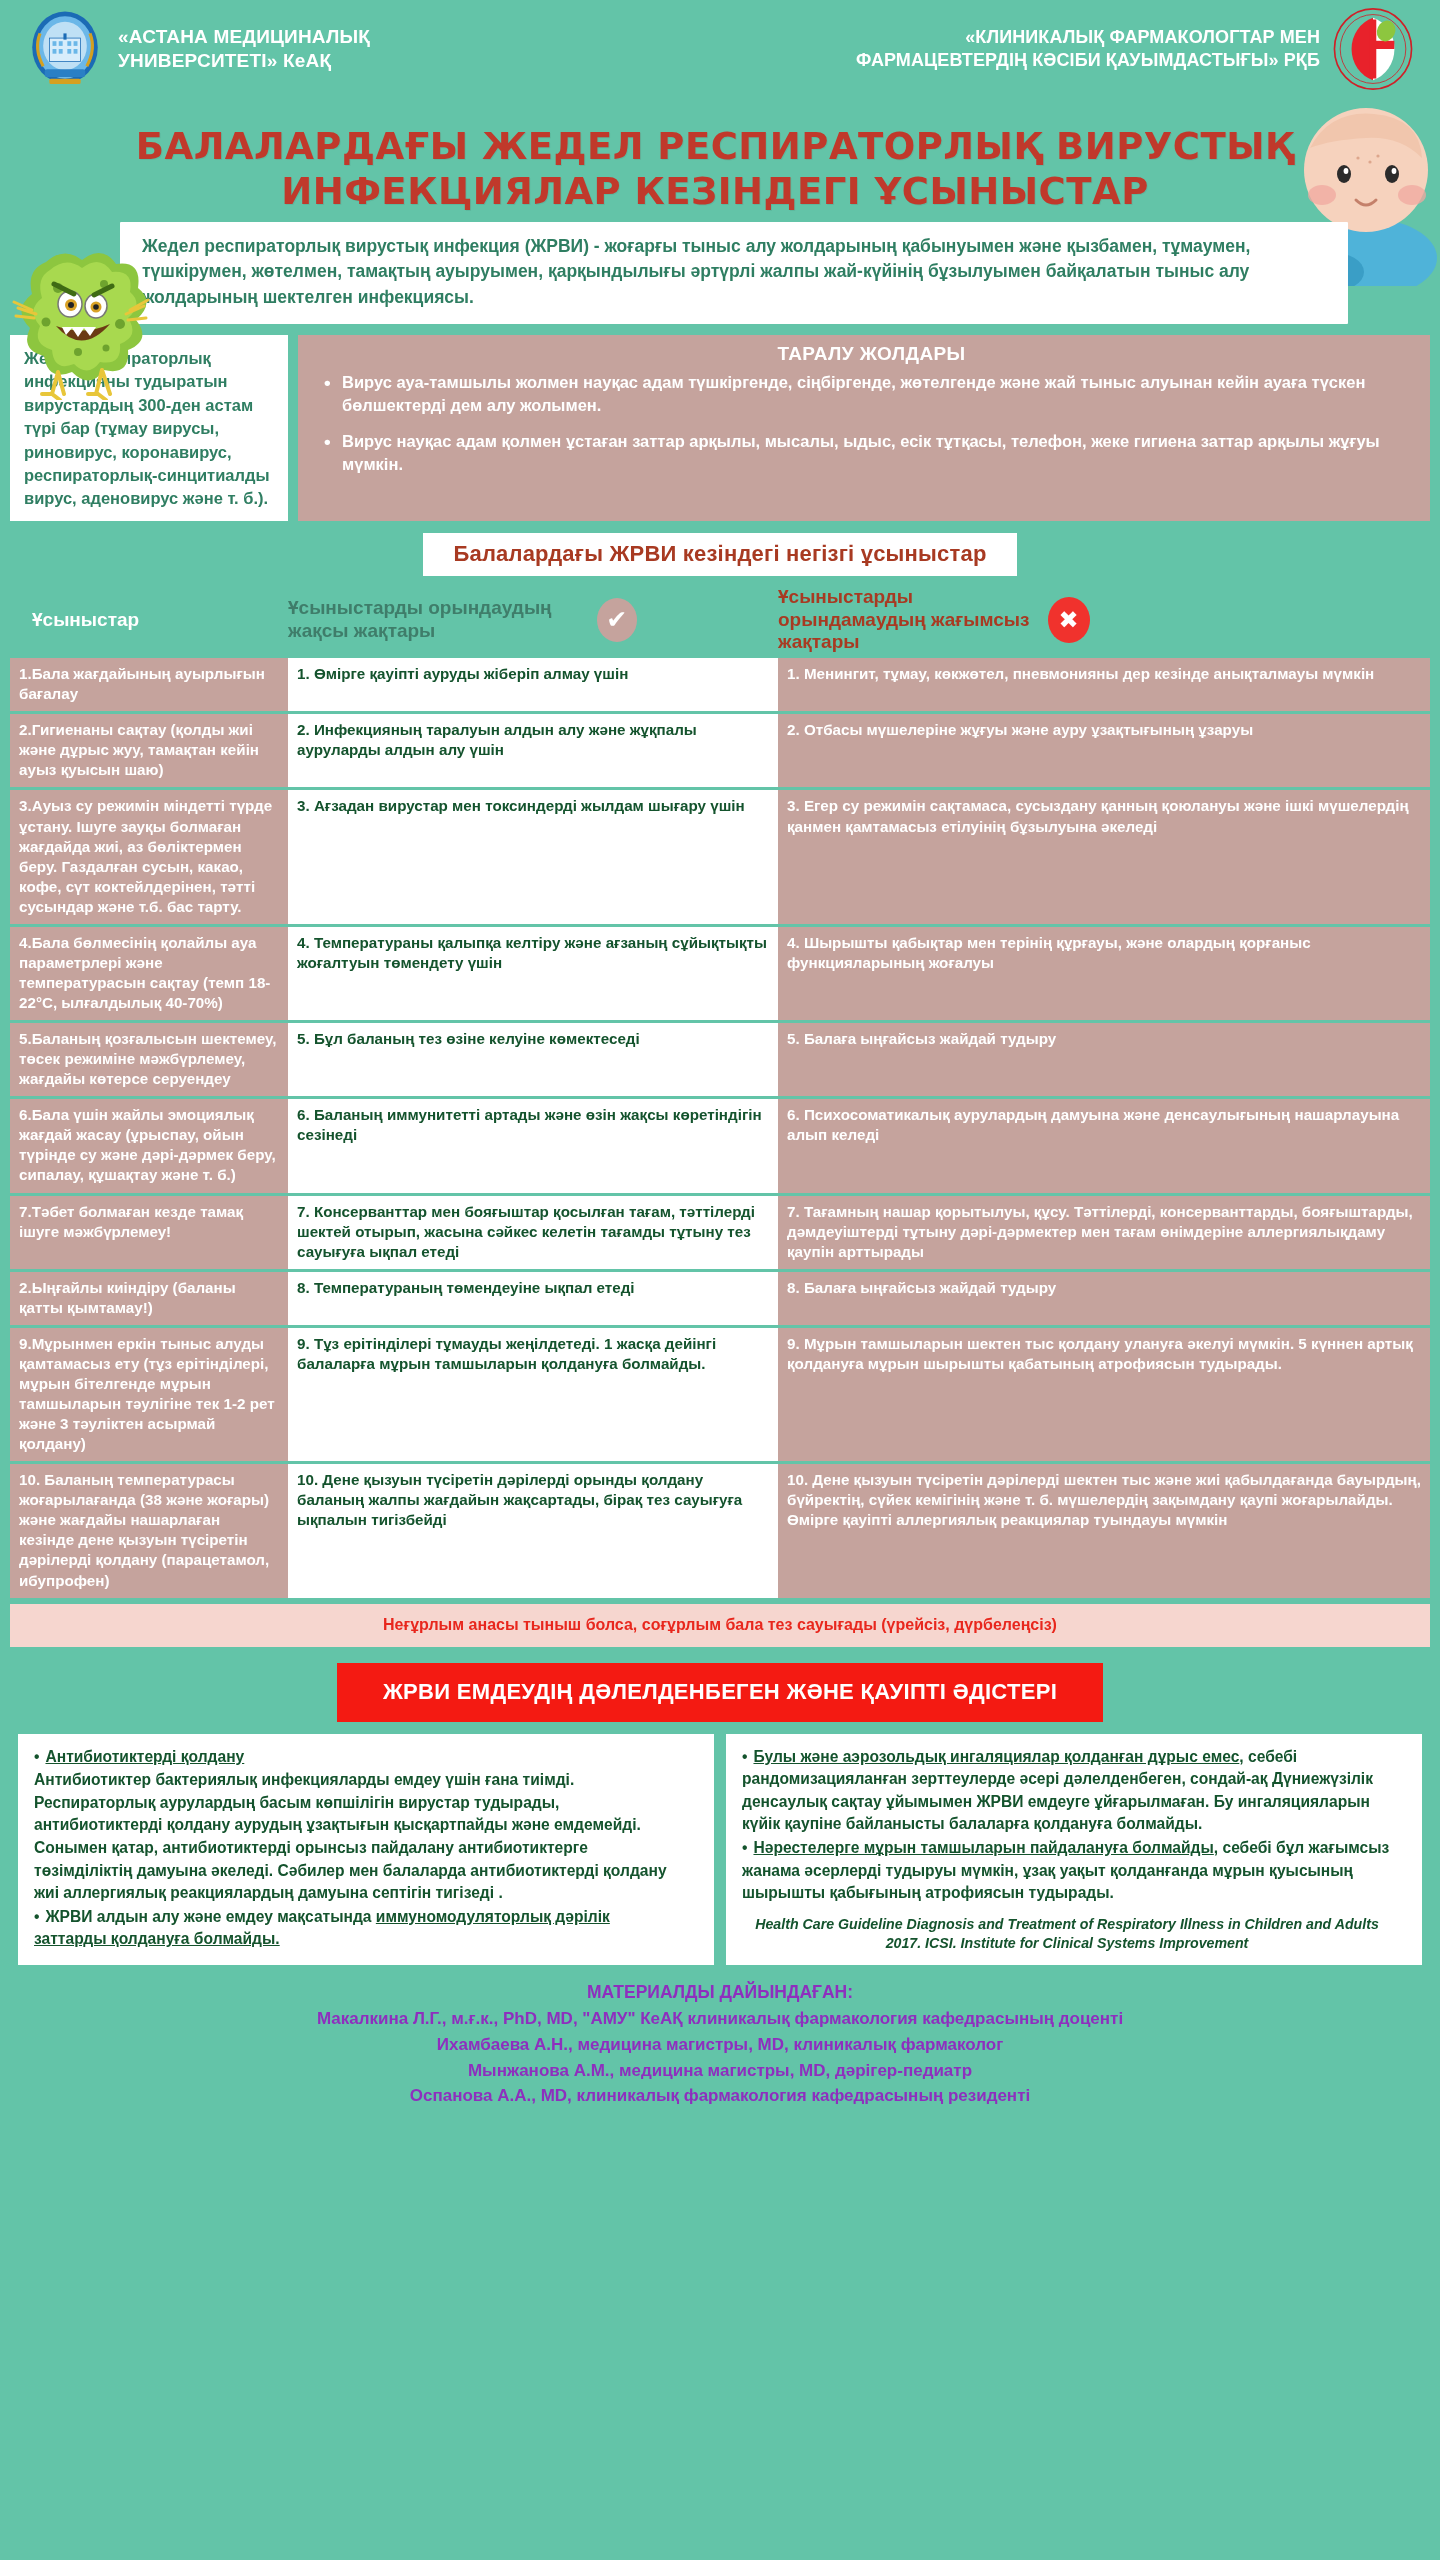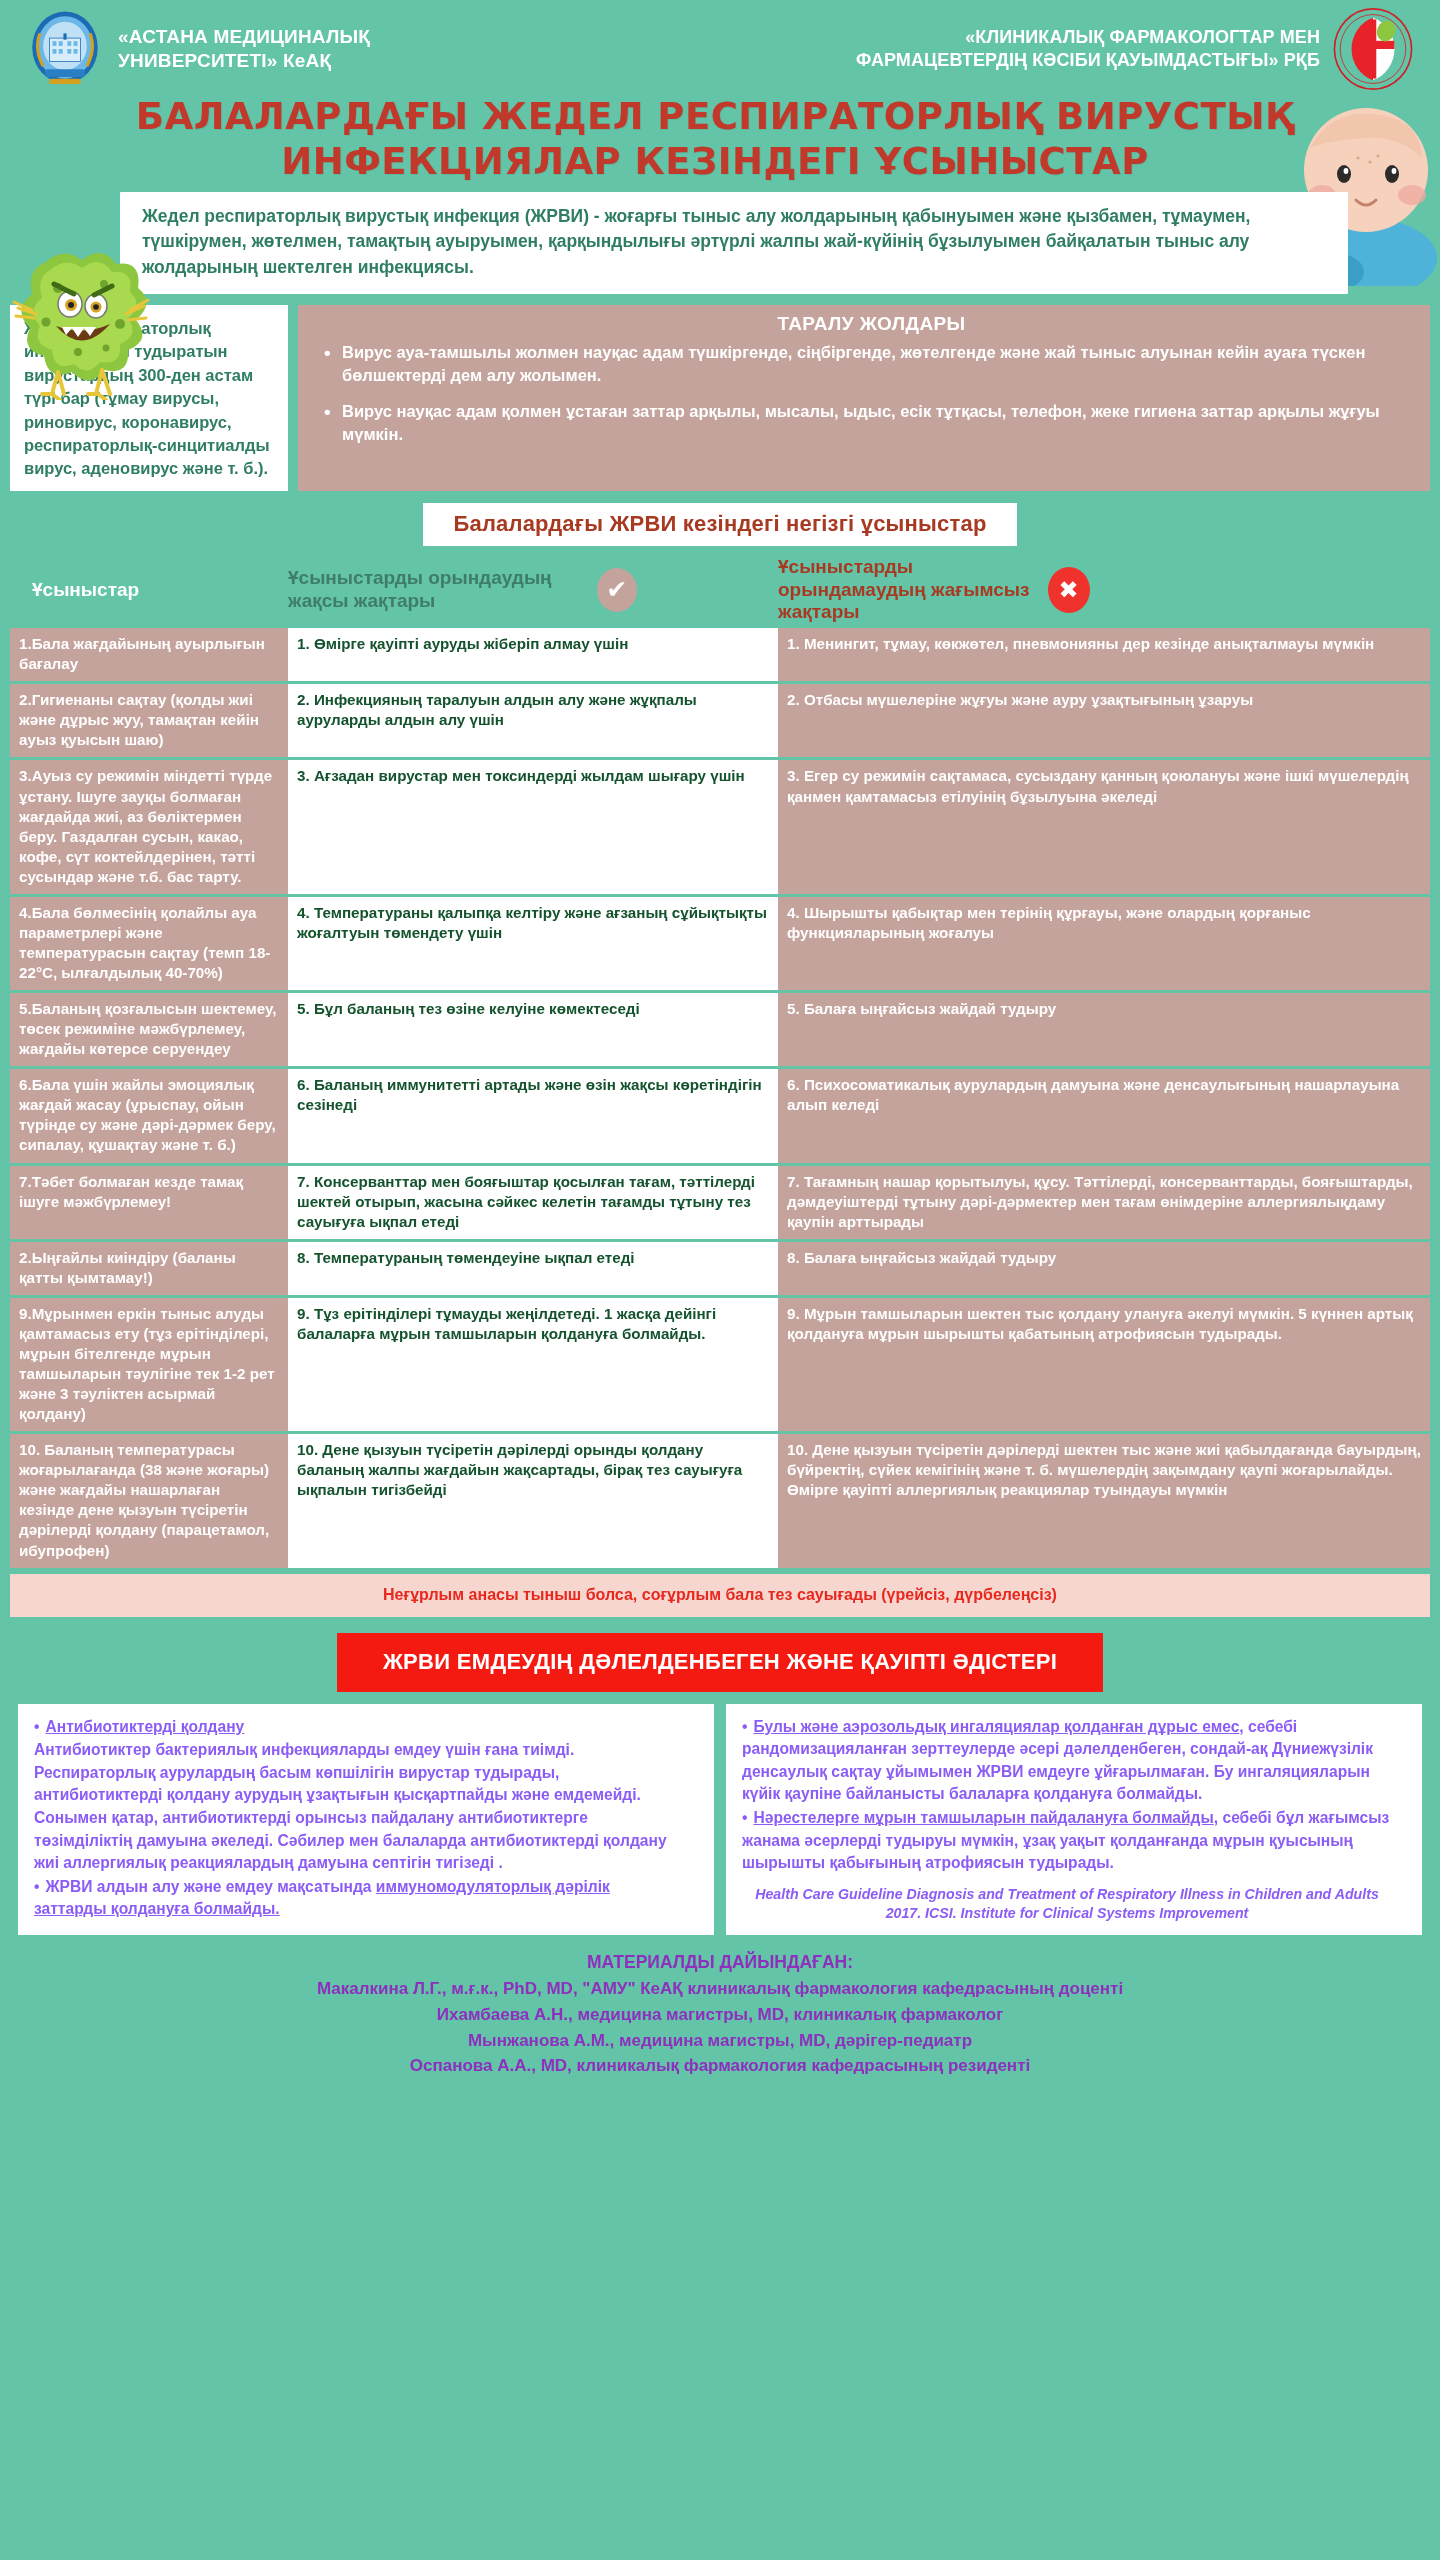--- a/index.html
+++ b/index.html
@@ -54,20 +54,21 @@
     font-size: 37px;
     font-weight: bold;
     text-align: center;
     line-height: 1.22;
     letter-spacing: 0.5px;
     padding: 6px 70px 8px 60px;
     position: relative;
     z-index: 3;
     white-space: pre-line;
     text-shadow: 1px 1px 0 rgba(0,0,0,0.06);
+    margin-top: 30px;
   }
 
   
   .baby { position: absolute; right: 2px; top: 96px; width: 168px; height: 190px; z-index: 1; }
   .germ { position: absolute; left: 6px; top: 244px; width: 150px; height: 156px; z-index: 4; }
 
   
   .intro-wrap { padding: 0 92px 0 120px; position: relative; z-index: 2; border-radius: 13px; }
   .intro {
     background: #ffffff;
@@ -208,21 +209,21 @@
 
   
   .bottom-two {
     display: flex;
     gap: 12px;
     padding: 0 18px;
     align-items: stretch;
   }
   .bbox {
     background: #ffffff;
-    color: #8b5cf6;
+    color: #14532d;
     flex: 1 1 50%;
     padding: 12px 30px 12px 16px;
     font-size: 15.6px;
     font-weight: bold;
     line-height: 1.45;
   }
   .bbox p { margin-bottom: 1px; }
   .bul { display: inline-block; margin-right: 6px; }
   .u { text-decoration: underline; }
   .src {

